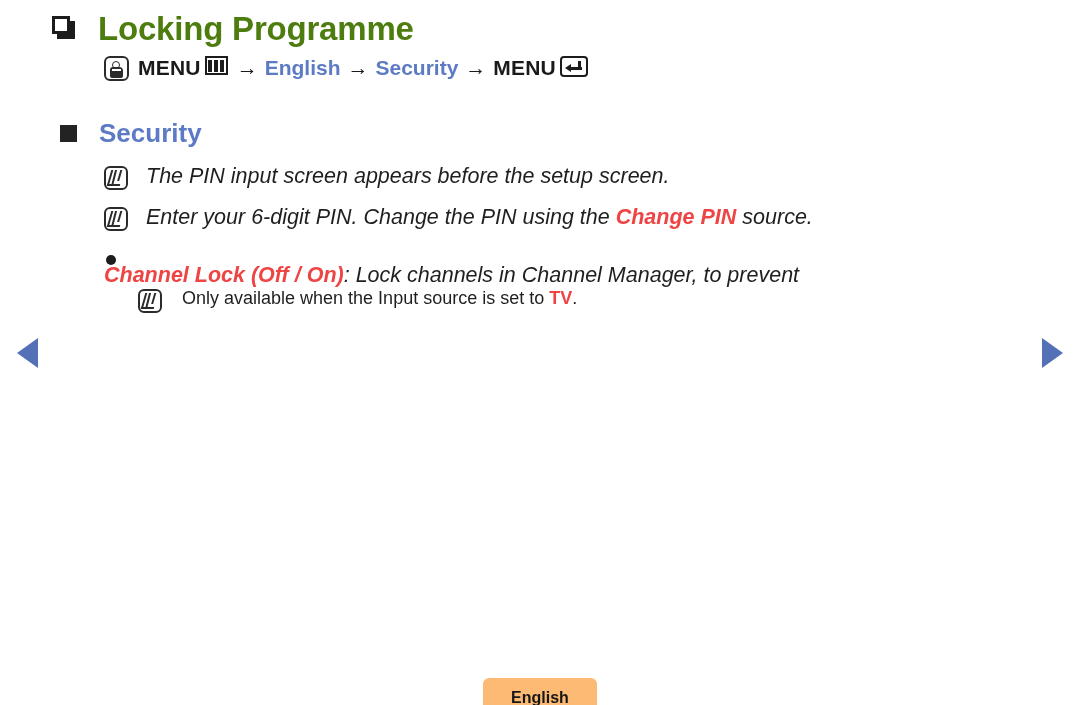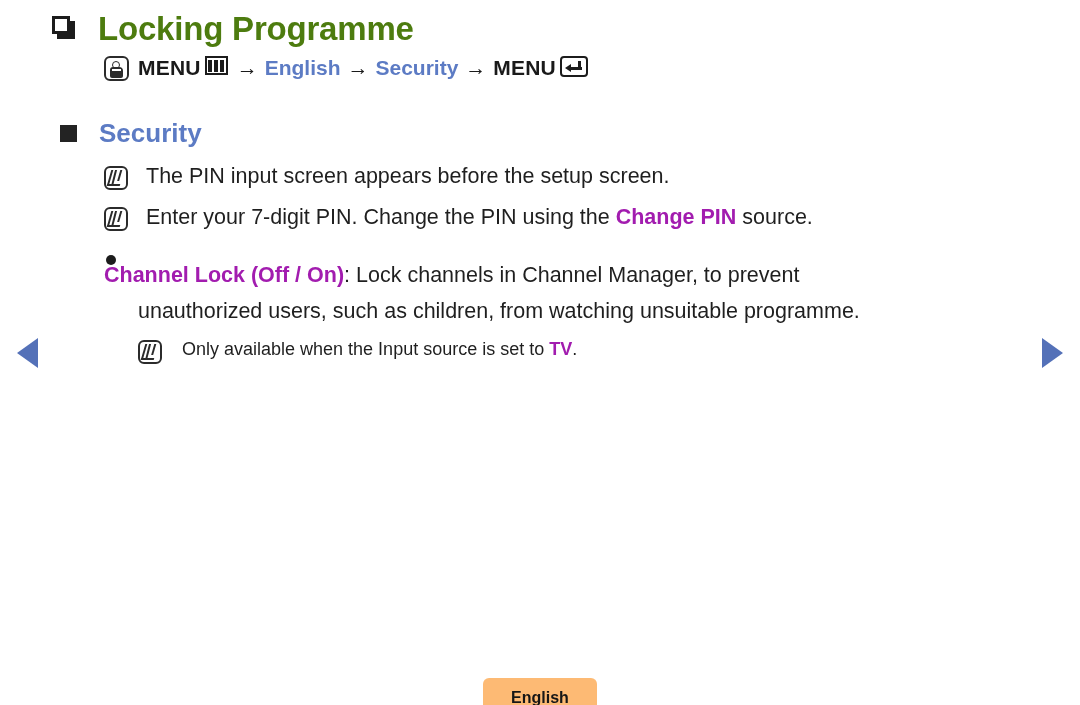--- a/index.html
+++ b/index.html
@@ -208,20 +208,21 @@
     left: 104px;
     top: 166px;
     width: 920px;
   }
   .line {
     display: flex;
     align-items: flex-start;
     font-size: 21.5px;
     color: #1f1f1f;
     line-height: 1.0;
+    font-style: italic;
   }
   .line-note { margin-bottom: 17px; }
   .line-bullet { margin-bottom: 2px; flex-direction: column; }
 
   .note-icon {
     width: 24px;
     height: 24px;
     border: 2px solid #2b2b2b;
     border-radius: 6px;
     box-sizing: border-box;
@@ -269,21 +270,21 @@
     border-radius: 50%;
     background: #1c1c1c;
     flex: 0 0 auto;
     margin-right: 22px;
     margin-top: 7px;
     margin-left: 2px;
   }
 
   .line-text { flex: 1 1 auto; }
   .line-text .blue-b {
-    color: #a21caf;
+    color: #ef4444;
     font-weight: bold;
   }
   .indent-line {
     font-size: 21.5px;
     color: #1f1f1f;
     line-height: 1.0;
     padding-left: 34px;
     margin-top: 14px;
     margin-bottom: 18px;
   }
@@ -382,29 +383,28 @@
     <span class="note-icon">
         <span class="pen"></span>
       </span>
     <span class="line-text">The PIN input screen appears before the setup screen.</span>
   </div>
 
   <div class="line line-note">
     <span class="note-icon">
         <span class="pen"></span>
       </span>
-    <span class="line-text"><span>Enter your 7-digit PIN. Change the PIN using the </span><span class="blue-b">Change PIN</span><span> source.</span></span>
+    <span class="line-text"><span>Enter your 6-digit PIN. Change the PIN using the </span><span class="blue-b">Change PIN</span><span> source.</span></span>
   </div>
 
   <div class="line line-bullet">
     <span class="dot-bullet"></span>
     <span class="line-text"><span class="blue-b">Channel Lock (Off / On)</span><span>: Lock channels in Channel Manager, to prevent</span></span>
   </div>
 
-  <div class="indent-line">unauthorized users, such as children, from watching unsuitable programme.</div>
 
   <div class="sub-note">
     <span class="note-icon">
         <span class="pen"></span>
       </span>
     <span class="line-text"><span>Only available when the Input source is set to </span><span class="blue-b">TV</span><span>.</span></span>
   </div>
 
 </div>
 

